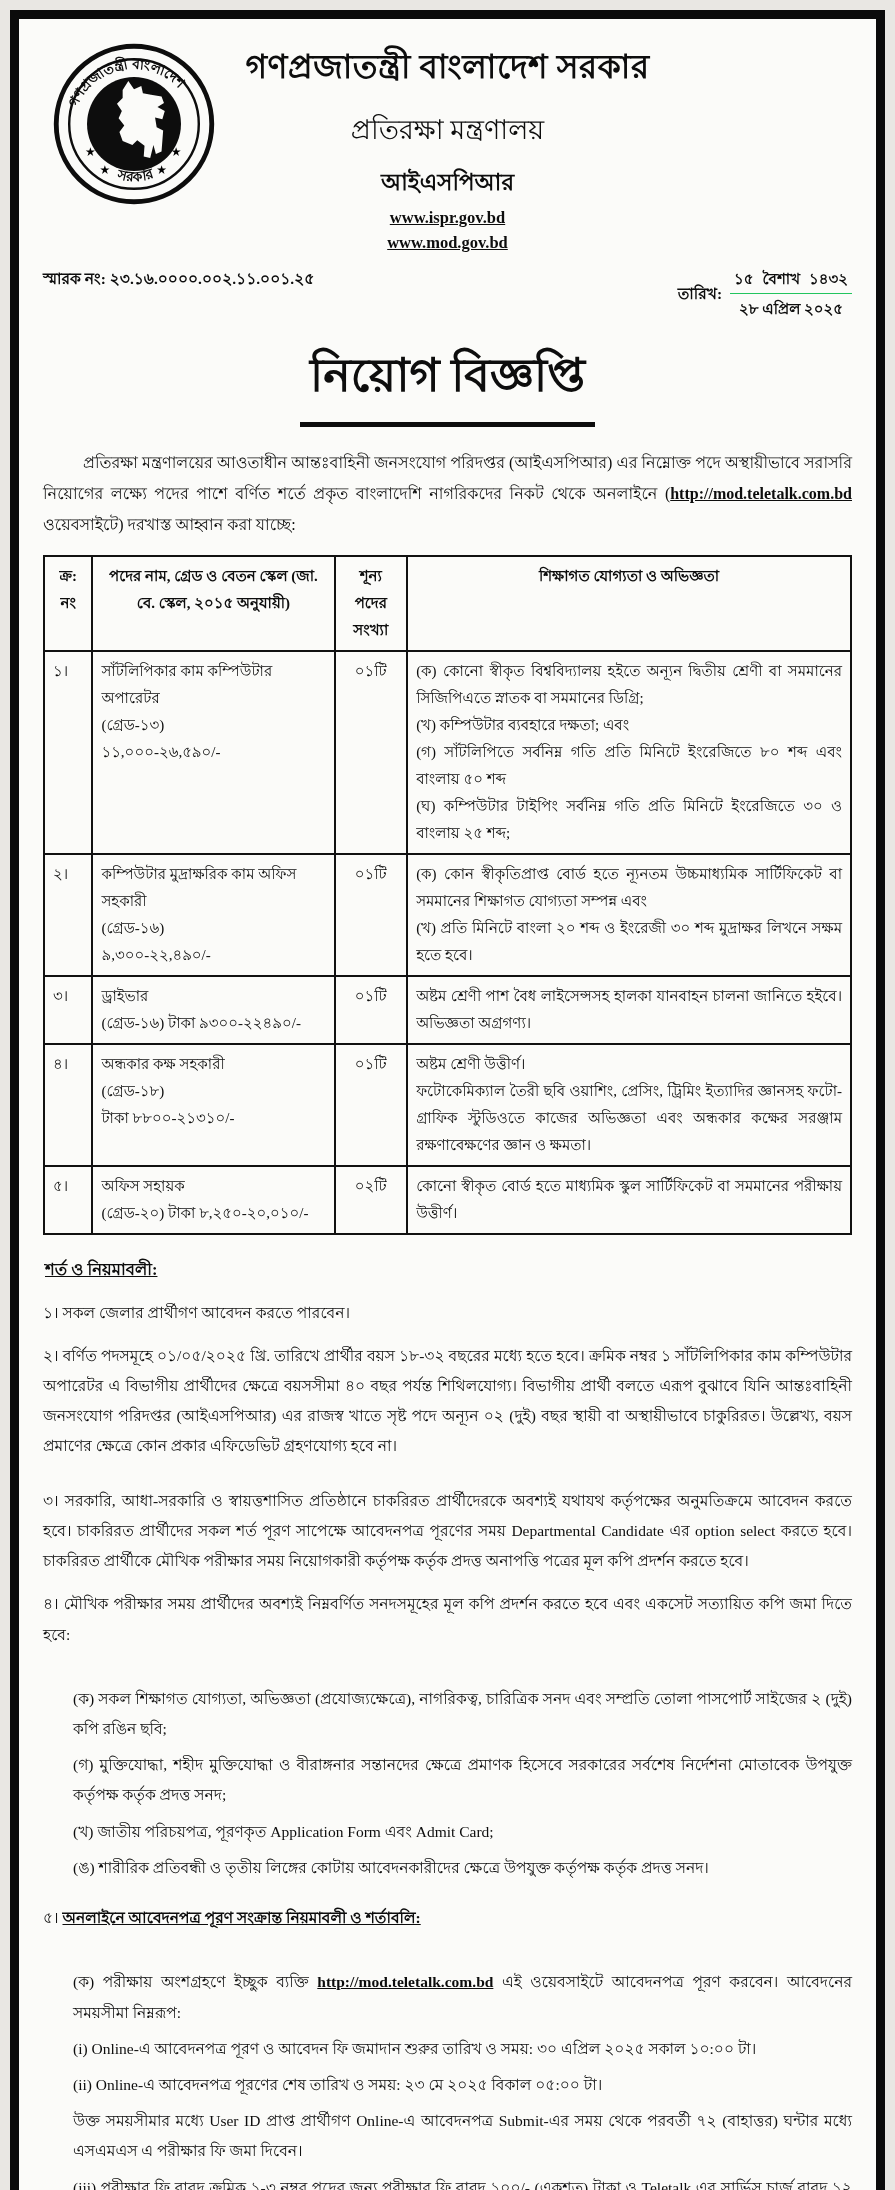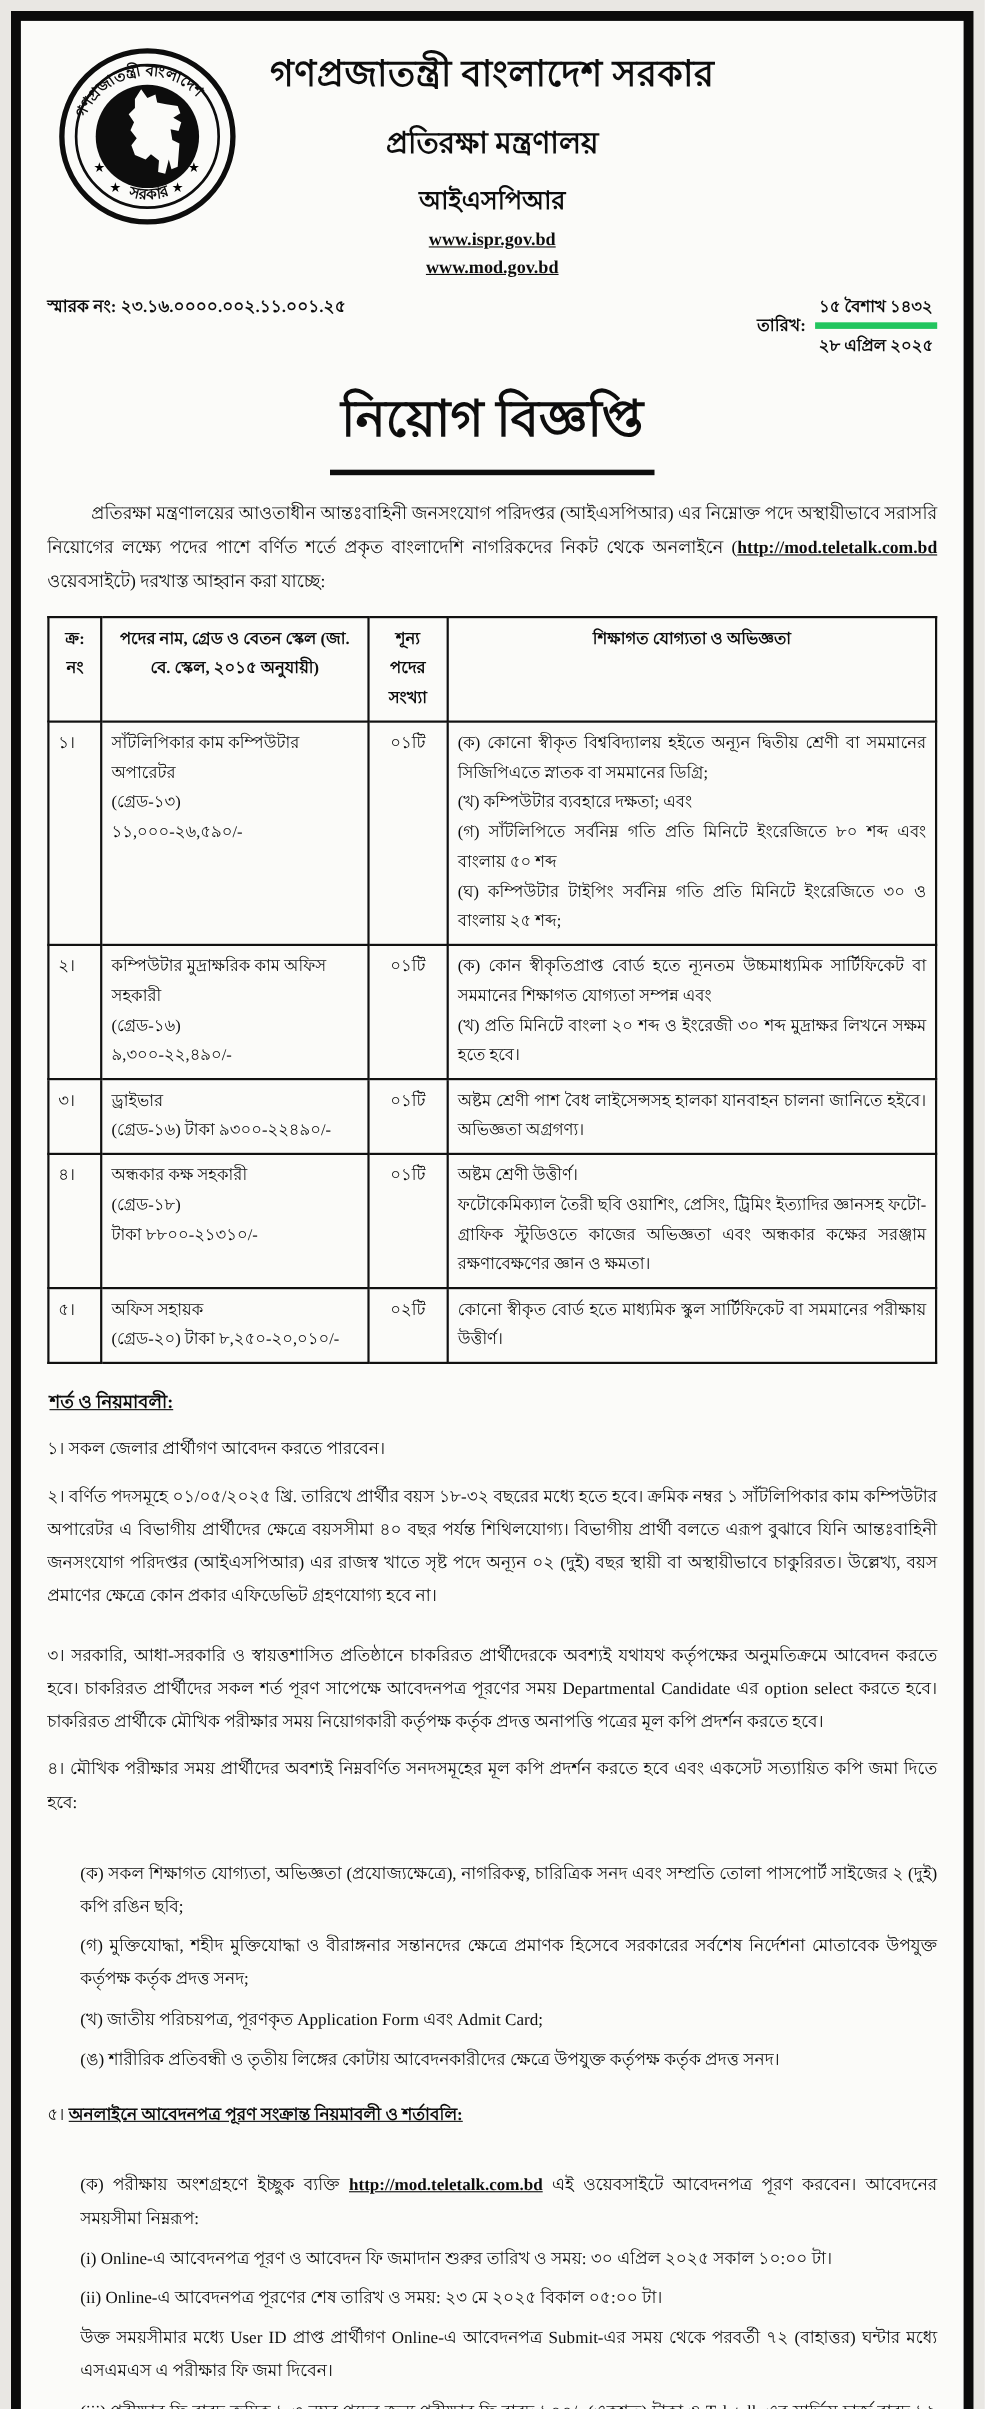--- a/index.html
+++ b/index.html
@@ -16,31 +16,31 @@
     min-height: 2152px;
     padding: 18px 24px 20px 24px;
     position: relative;
   }
 
   
   .header { position: relative; min-height: 205px; }
   .seal { position: absolute; left: 10px; top: 6px; width: 162px; height: 162px; }
   .head-center { text-align: center; padding-top: 4px; }
   .gov-title { font-size: 33px; font-weight: bold; letter-spacing: 0.5px; }
-  .ministry  { font-size: 27px; font-weight: bold; margin-top: 12px; }
+  .ministry  { font-size: 27px; font-weight: normal; margin-top: 12px; }
   .dept      { font-size: 23px; font-weight: bold; margin-top: 10px; }
   .site      { font-size: 16.5px; font-weight: bold; text-decoration: underline; margin-top: 5px; font-family: "Liberation Serif", serif; }
   .site:first-of-type { margin-top: 9px; }
 
   
   .memo-row { display: flex; justify-content: space-between; align-items: flex-start; margin-top: 14px; font-size: 15.5px; }
   .memo { font-weight: bold; }
   .date-wrap { display: flex; gap: 8px; align-items: center; font-weight: bold; }
   .date-frac { display: inline-block; text-align: center; font-size: 15px; }
-  .date-frac .top { display: block; border-bottom: 6px solid #22c55e; padding: 0 4px 1px 4px; }
+  .date-frac .top { display: block; border-bottom: 1px solid #22c55e; padding: 0 4px 1px 4px; font-family: Liberation Mono, monospace; }
   .date-frac .bot { display: block; padding-top: 3px; }
 
   
   .big-title { text-align: center; margin: 18px 0 20px 0; }
   .big-title span {
     display: inline-block;
     font-size: 46px; font-weight: bold;
     border-bottom: 5px solid #0d0d0d;
     padding: 0 10px 6px 10px;
   }

